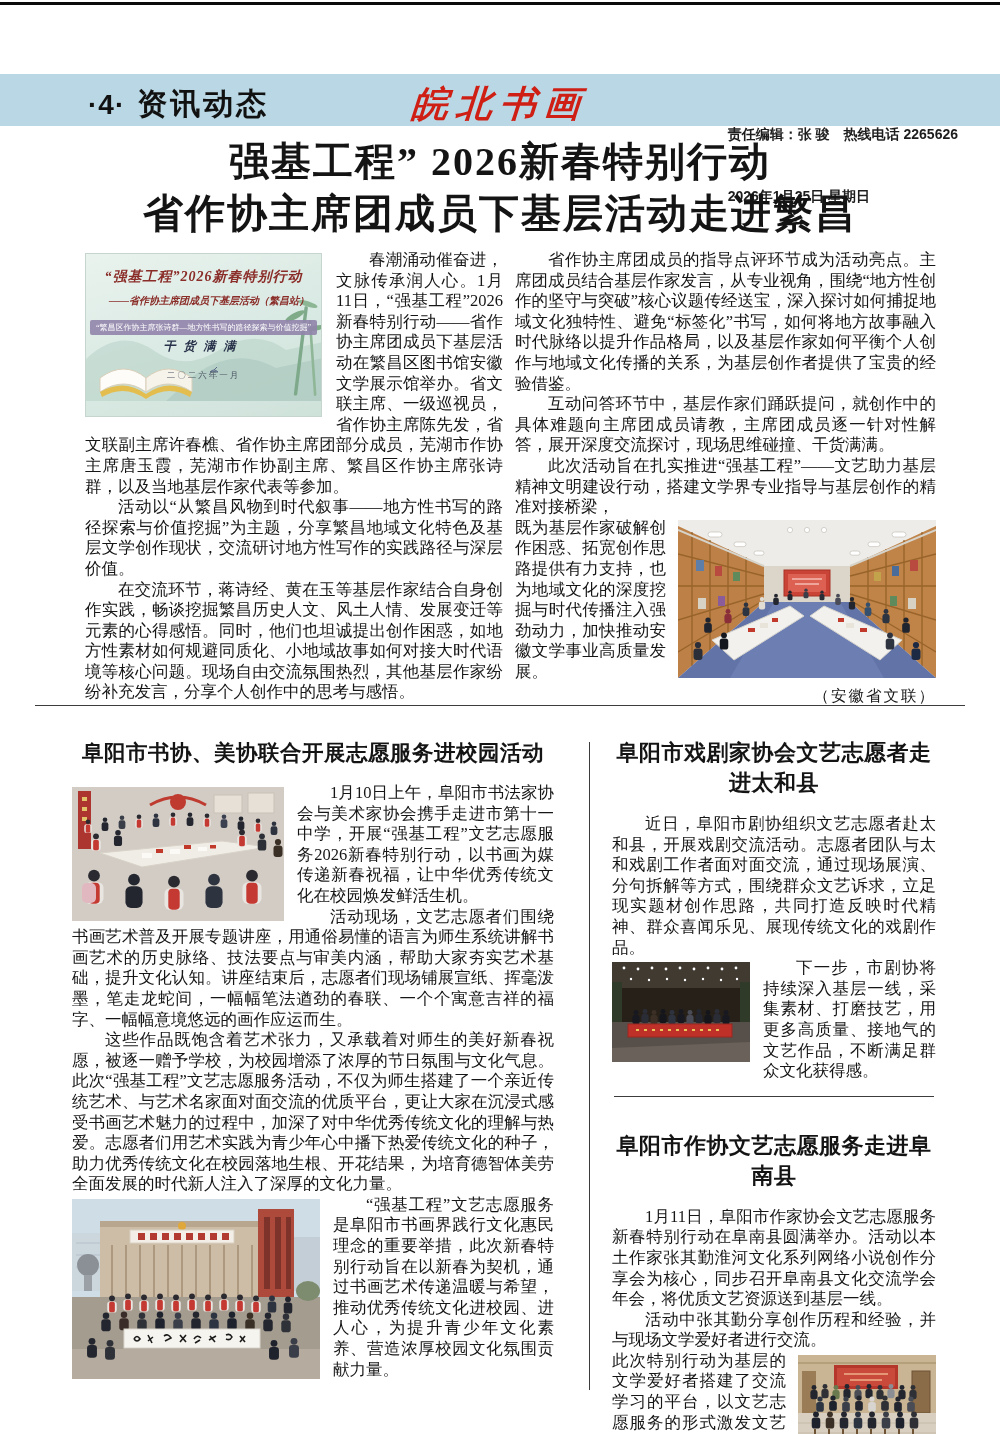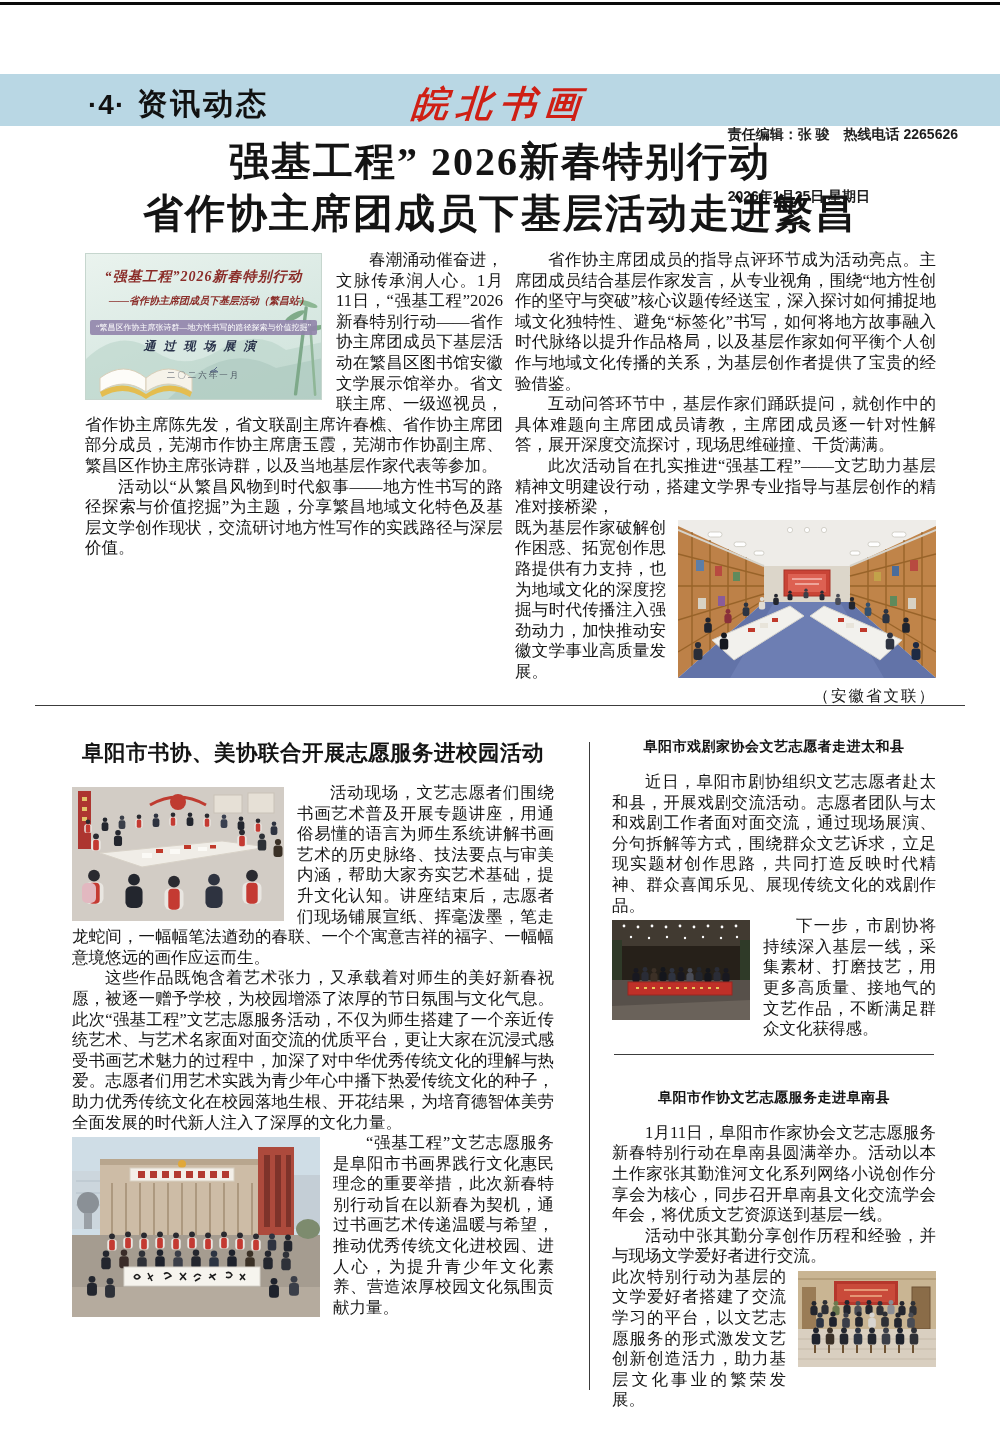--- a/index.html
+++ b/index.html
@@ -38,21 +38,21 @@
 
   
   .col p { font-size:16.5px; line-height:20.6px; text-align:justify; text-indent:2em; color:#161616; }
   .col p.cont { text-indent:0; }
 
   .lead-left  { position:absolute; left:85px;  top:250px; width:418px; }
   .lead-right { position:absolute; left:515px; top:250px; width:421px; }
 
   
   .poster {
-    float:left; width:237px; height:147px; margin:3px 14px 8px 0;
+    float:left; width:237px; height:164px; margin:3px 14px 8px 0;
     position:relative; overflow:hidden;
     background:linear-gradient(160deg,#eaf3ee 0%, #d9e9e3 55%, #cfe2da 100%);
     border:1px solid #c6d6ce;
   }
   .poster svg { position:absolute; left:0; top:0; }
   .poster .pl { position:absolute; left:0; width:100%; text-align:center; }
   .p-l1 { top:14px; font-size:14px; font-weight:bold; font-style:italic; color:#8a2c28; letter-spacing:1px; }
   .p-l2 { top:40px; font-size:10px; font-weight:bold; font-style:italic; color:#8a2c28;padding-left:11px; }
   .p-l3 { top:62px; }
   .p-l3 span { display:inline-block; background:rgba(145,132,171,.9); color:#fff; font-size:8px; padding:2px 6px; border-radius:2px; }
@@ -70,21 +70,21 @@
 
   
   .hdiv  { position:absolute; top:705px; left:35px; width:930px; height:0; border-top:1.5px solid #3c3c3c; }
   .vdiv  { position:absolute; left:589px; top:742px; height:648px; width:0; border-left:1.5px solid #3c3c3c; }
   .hdiv2 { border-top:1.2px solid #3c3c3c; margin:14px 2px 0 2px; }
 
   
   .bottom-left  { position:absolute; left:72px;  top:738px; width:482px; }
   .bottom-right { position:absolute; left:612px; top:738px; width:324px; }
   .art-title-lg { text-align:center; font-size:21.5px; font-weight:bold; color:#141414; margin-bottom:16px; letter-spacing:.5px; }
-  .art-title-sm { text-align:center; font-size:14px; font-weight:bold; color:#141414; margin:18px 0 16px 0; letter-spacing:.5px; }
+  .art-title-sm { text-align:center; font-size:22px; font-weight:bold; color:#141414; margin:18px 0 16px 0; letter-spacing:.5px; }
   .wrapblock { overflow:visible; }
 </style>
 </head>
 <body>
 
 <svg width="0" height="0" style="position:absolute" aria-hidden="true">
   <defs>
     <g id="person">
         <circle cx="0" cy="-7" r="3.1"></circle>
         <rect x="-4.5" y="-3.6" width="9" height="11.5" rx="3"></rect>
@@ -132,25 +132,26 @@
           <rect x="225" y="66" width="2.6" height="76" rx="1.3" fill="#8fb697" transform="rotate(-4 226 100)"></rect>
           <ellipse cx="209" cy="62" rx="11" ry="3" fill="#7fab89" transform="rotate(-28 209 62)"></ellipse>
           <ellipse cx="222" cy="50" rx="10" ry="2.7" fill="#8db794" transform="rotate(18 222 50)"></ellipse>
           <ellipse cx="230" cy="74" rx="9" ry="2.5" fill="#7fab89" transform="rotate(-12 230 74)"></ellipse>
         </g>
         <path d="M124,118 q4,-4 8,0 q-4,-1 -8,0 M128,116 l3,-3" stroke="#5a6a86" stroke-width="1" fill="none"></path>
       </svg>
       <div class="pl p-l1">“强基工程”2026新春特别行动</div>
       <div class="pl p-l2">——省作协主席团成员下基层活动（繁昌站）</div>
       <div class="pl p-l3"><span>“繁昌区作协主席张诗群—地方性书写的路径探索与价值挖掘”</span></div>
-      <div class="pl p-l4">通过现场展演</div>
+      <div class="pl p-l4">干货满满</div>
       <div class="pl p-l5">二〇二六年一月</div>
     </div>
     <p>春潮涌动催奋进，文脉传承润人心。1月11日，“强基工程”2026新春特别行动——省作协主席团成员下基层活动在繁昌区图书馆安徽文学展示馆举办。省文联主席、一级巡视员，省作协主席陈先发，省文联副主席许春樵、省作协主席团部分成员，芜湖市作协主席唐玉霞，芜湖市作协副主席、繁昌区作协主席张诗群，以及当地基层作家代表等参加。</p>
     <p>活动以“从繁昌风物到时代叙事——地方性书写的路径探索与价值挖掘”为主题，分享繁昌地域文化特色及基层文学创作现状，交流研讨地方性写作的实践路径与深层价值。</p>
+    <p>在交流环节，蒋诗经、黄在玉等基层作家结合自身创作实践，畅谈挖掘繁昌历史人文、风土人情、发展变迁等元素的心得感悟。同时，他们也坦诚提出创作困惑，如地方性素材如何规避同质化、小地域故事如何对接大时代语境等核心问题。现场自由交流氛围热烈，其他基层作家纷纷补充发言，分享个人创作中的思考与感悟。</p>
   </section>
 
   <section class="col lead-right">
     <p>省作协主席团成员的指导点评环节成为活动亮点。主席团成员结合基层作家发言，从专业视角，围绕“地方性创作的坚守与突破”核心议题传经送宝，深入探讨如何捕捉地域文化独特性、避免“标签化”书写，如何将地方故事融入时代脉络以提升作品格局，以及基层作家如何平衡个人创作与地域文化传播的关系，为基层创作者提供了宝贵的经验借鉴。</p>
     <p>互动问答环节中，基层作家们踊跃提问，就创作中的具体难题向主席团成员请教，主席团成员逐一针对性解答，展开深度交流探讨，现场思维碰撞、干货满满。</p>
     <p>此次活动旨在扎实推进“强基工程”——文艺助力基层精神文明建设行动，搭建文学界专业指导与基层创作的精准对接桥梁，</p>
     <p class="cont">
       <span class="ph-right">
         <svg width="258" height="158" viewBox="0 0 258 158">
           <rect width="258" height="158" fill="#eeece8"></rect>
@@ -293,20 +294,21 @@
         <use href="#person" transform="translate(190,56) scale(0.95)" fill="#2c3036"></use>
         <use href="#person" transform="translate(206,62) scale(1.0)" fill="#3a3026"></use>
         <use href="#vperson" transform="translate(22,102) scale(1.9)"></use>
         <use href="#person" transform="translate(62,106) scale(1.9)" fill="#23262e"></use>
         <use href="#vperson" transform="translate(102,108) scale(1.9)"></use>
         <use href="#person" transform="translate(142,106) scale(1.9)" fill="#2e3340"></use>
         <use href="#vperson" transform="translate(180,102) scale(1.9)"></use>
         <rect x="10" y="96" width="14" height="20" rx="5" fill="#e2b8c0"></rect>
       </svg>
     </div>
+    <p>1月10日上午，阜阳市书法家协会与美术家协会携手走进市第十一中学，开展“强基工程”文艺志愿服务2026新春特别行动，以书画为媒传递新春祝福，让中华优秀传统文化在校园焕发鲜活生机。</p>
     <p>活动现场，文艺志愿者们围绕书画艺术普及开展专题讲座，用通俗易懂的语言为师生系统讲解书画艺术的历史脉络、技法要点与审美内涵，帮助大家夯实艺术基础，提升文化认知。讲座结束后，志愿者们现场铺展宣纸、挥毫泼墨，笔走龙蛇间，一幅幅笔法遒劲的春联、一个个寓意吉祥的福字、一幅幅意境悠远的画作应运而生。</p>
     <p>这些作品既饱含着艺术张力，又承载着对师生的美好新春祝愿，被逐一赠予学校，为校园增添了浓厚的节日氛围与文化气息。此次“强基工程”文艺志愿服务活动，不仅为师生搭建了一个亲近传统艺术、与艺术名家面对面交流的优质平台，更让大家在沉浸式感受书画艺术魅力的过程中，加深了对中华优秀传统文化的理解与热爱。志愿者们用艺术实践为青少年心中播下热爱传统文化的种子，助力优秀传统文化在校园落地生根、开花结果，为培育德智体美劳全面发展的时代新人注入了深厚的文化力量。</p>
     <div class="photo-fl">
       <svg width="248" height="180" viewBox="0 0 248 180">
         <rect width="248" height="180" fill="#cfdde6"></rect>
         <rect x="0" y="34" width="34" height="58" fill="#ccd6dd"></rect>
         <g stroke="#b4c0c9" stroke-width="1">
             <line x1="4" y1="44" x2="30" y2="44"></line>
             <line x1="4" y1="56" x2="30" y2="56"></line>
             <line x1="4" y1="68" x2="30" y2="68"></line>

